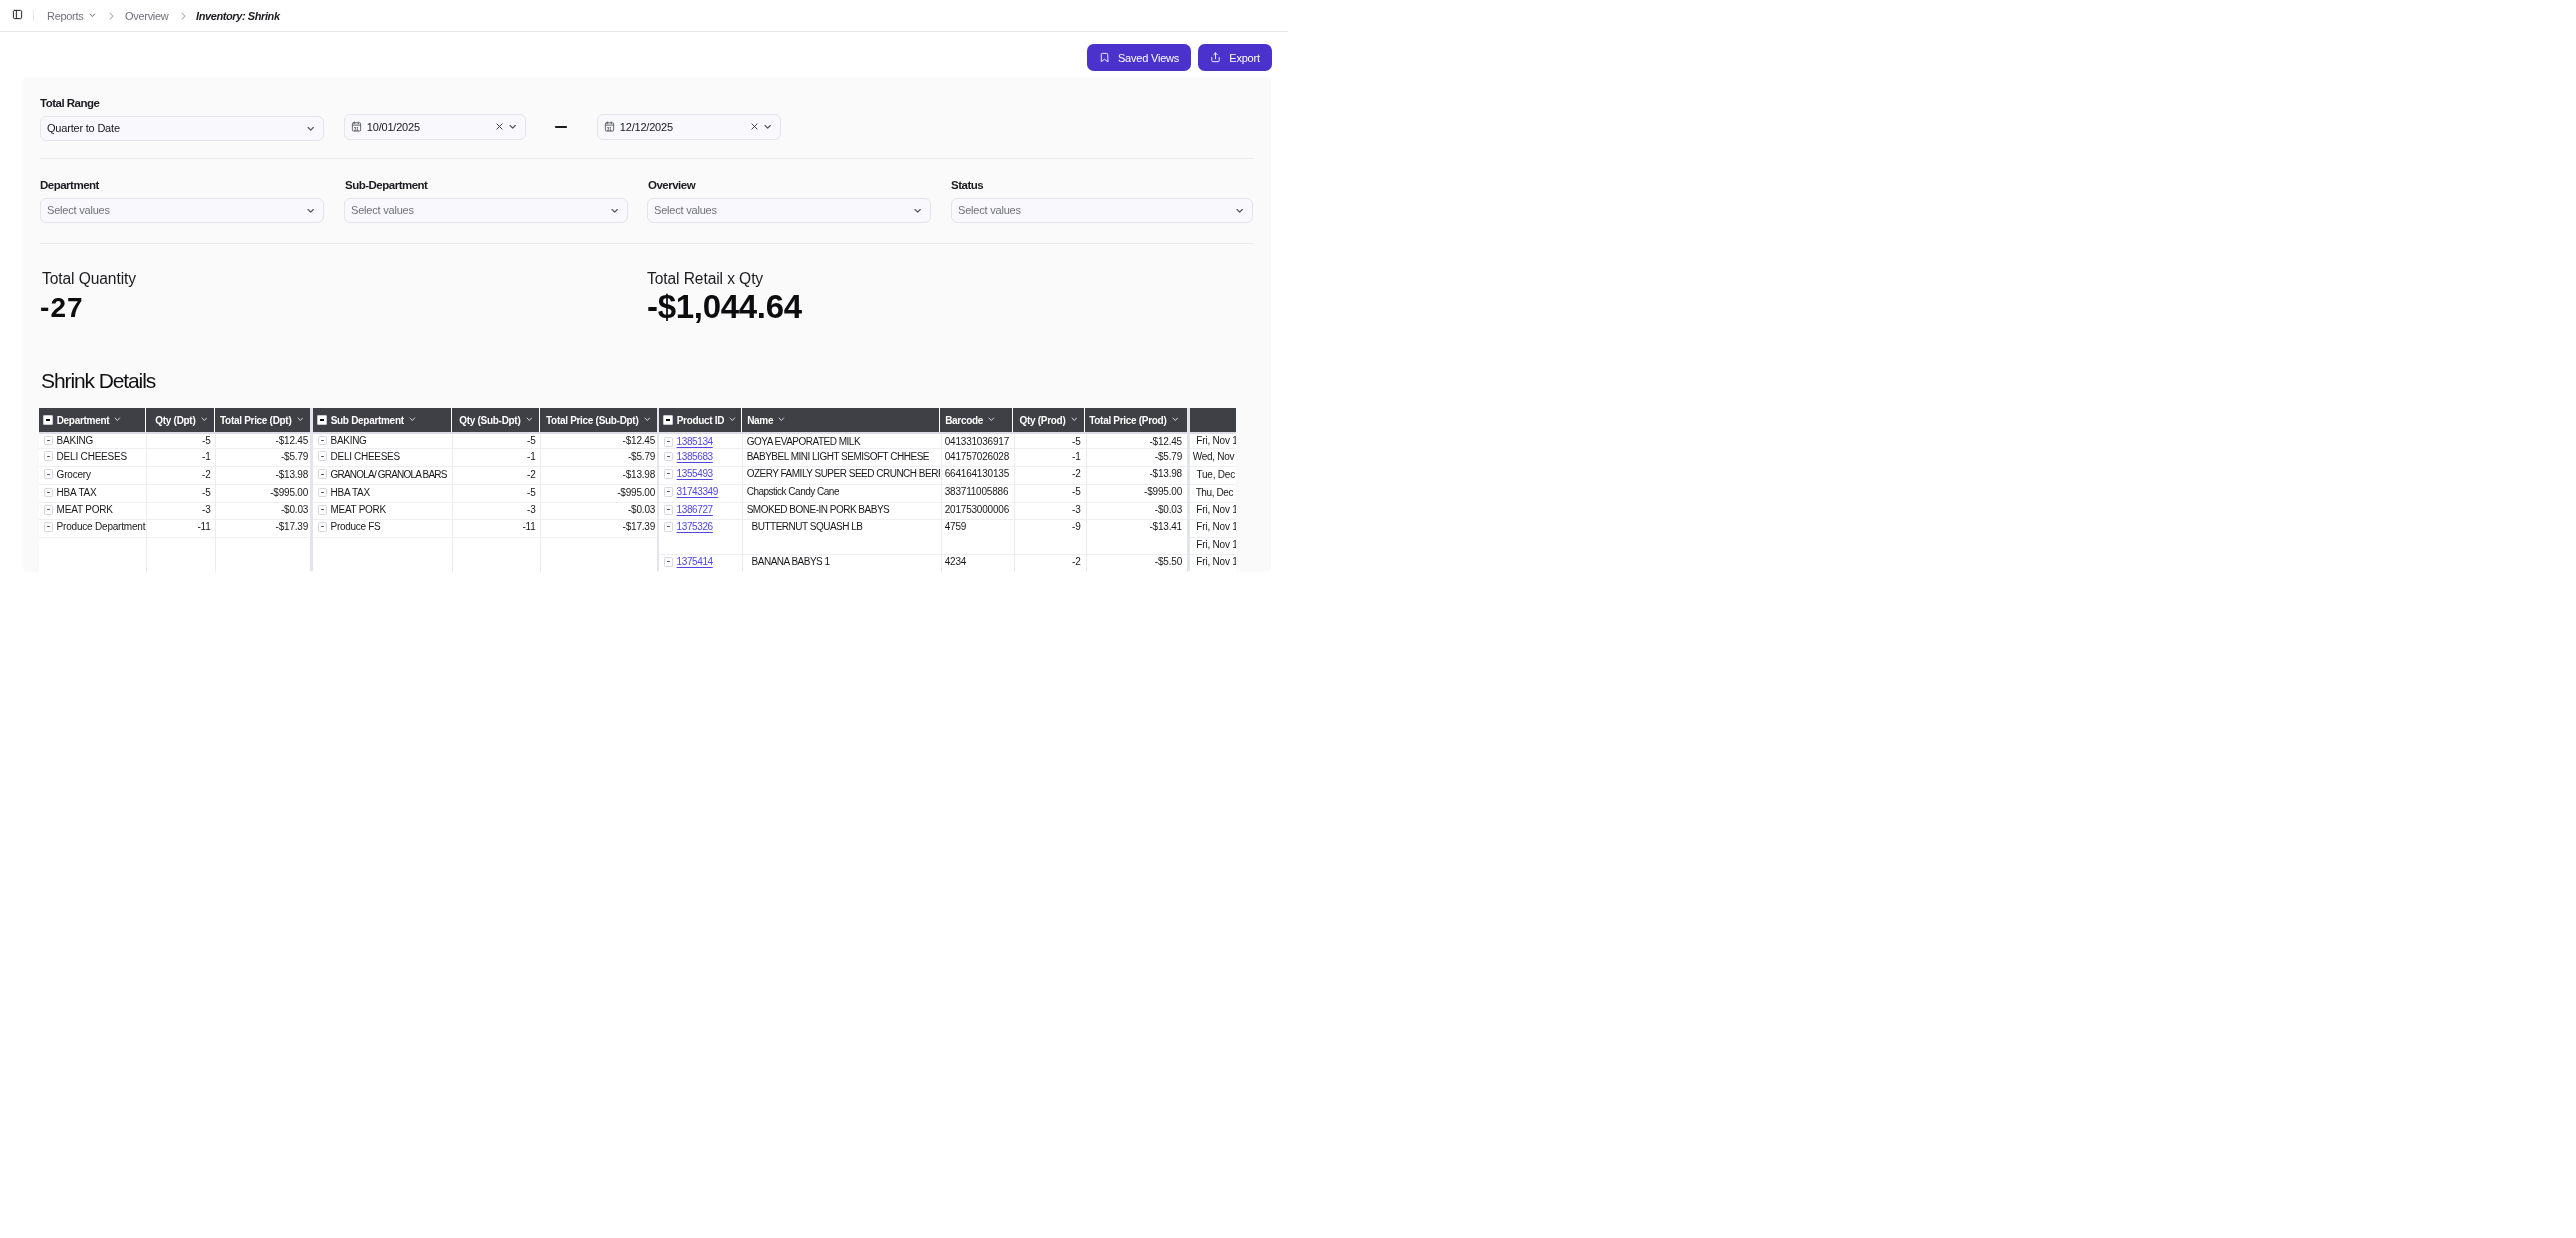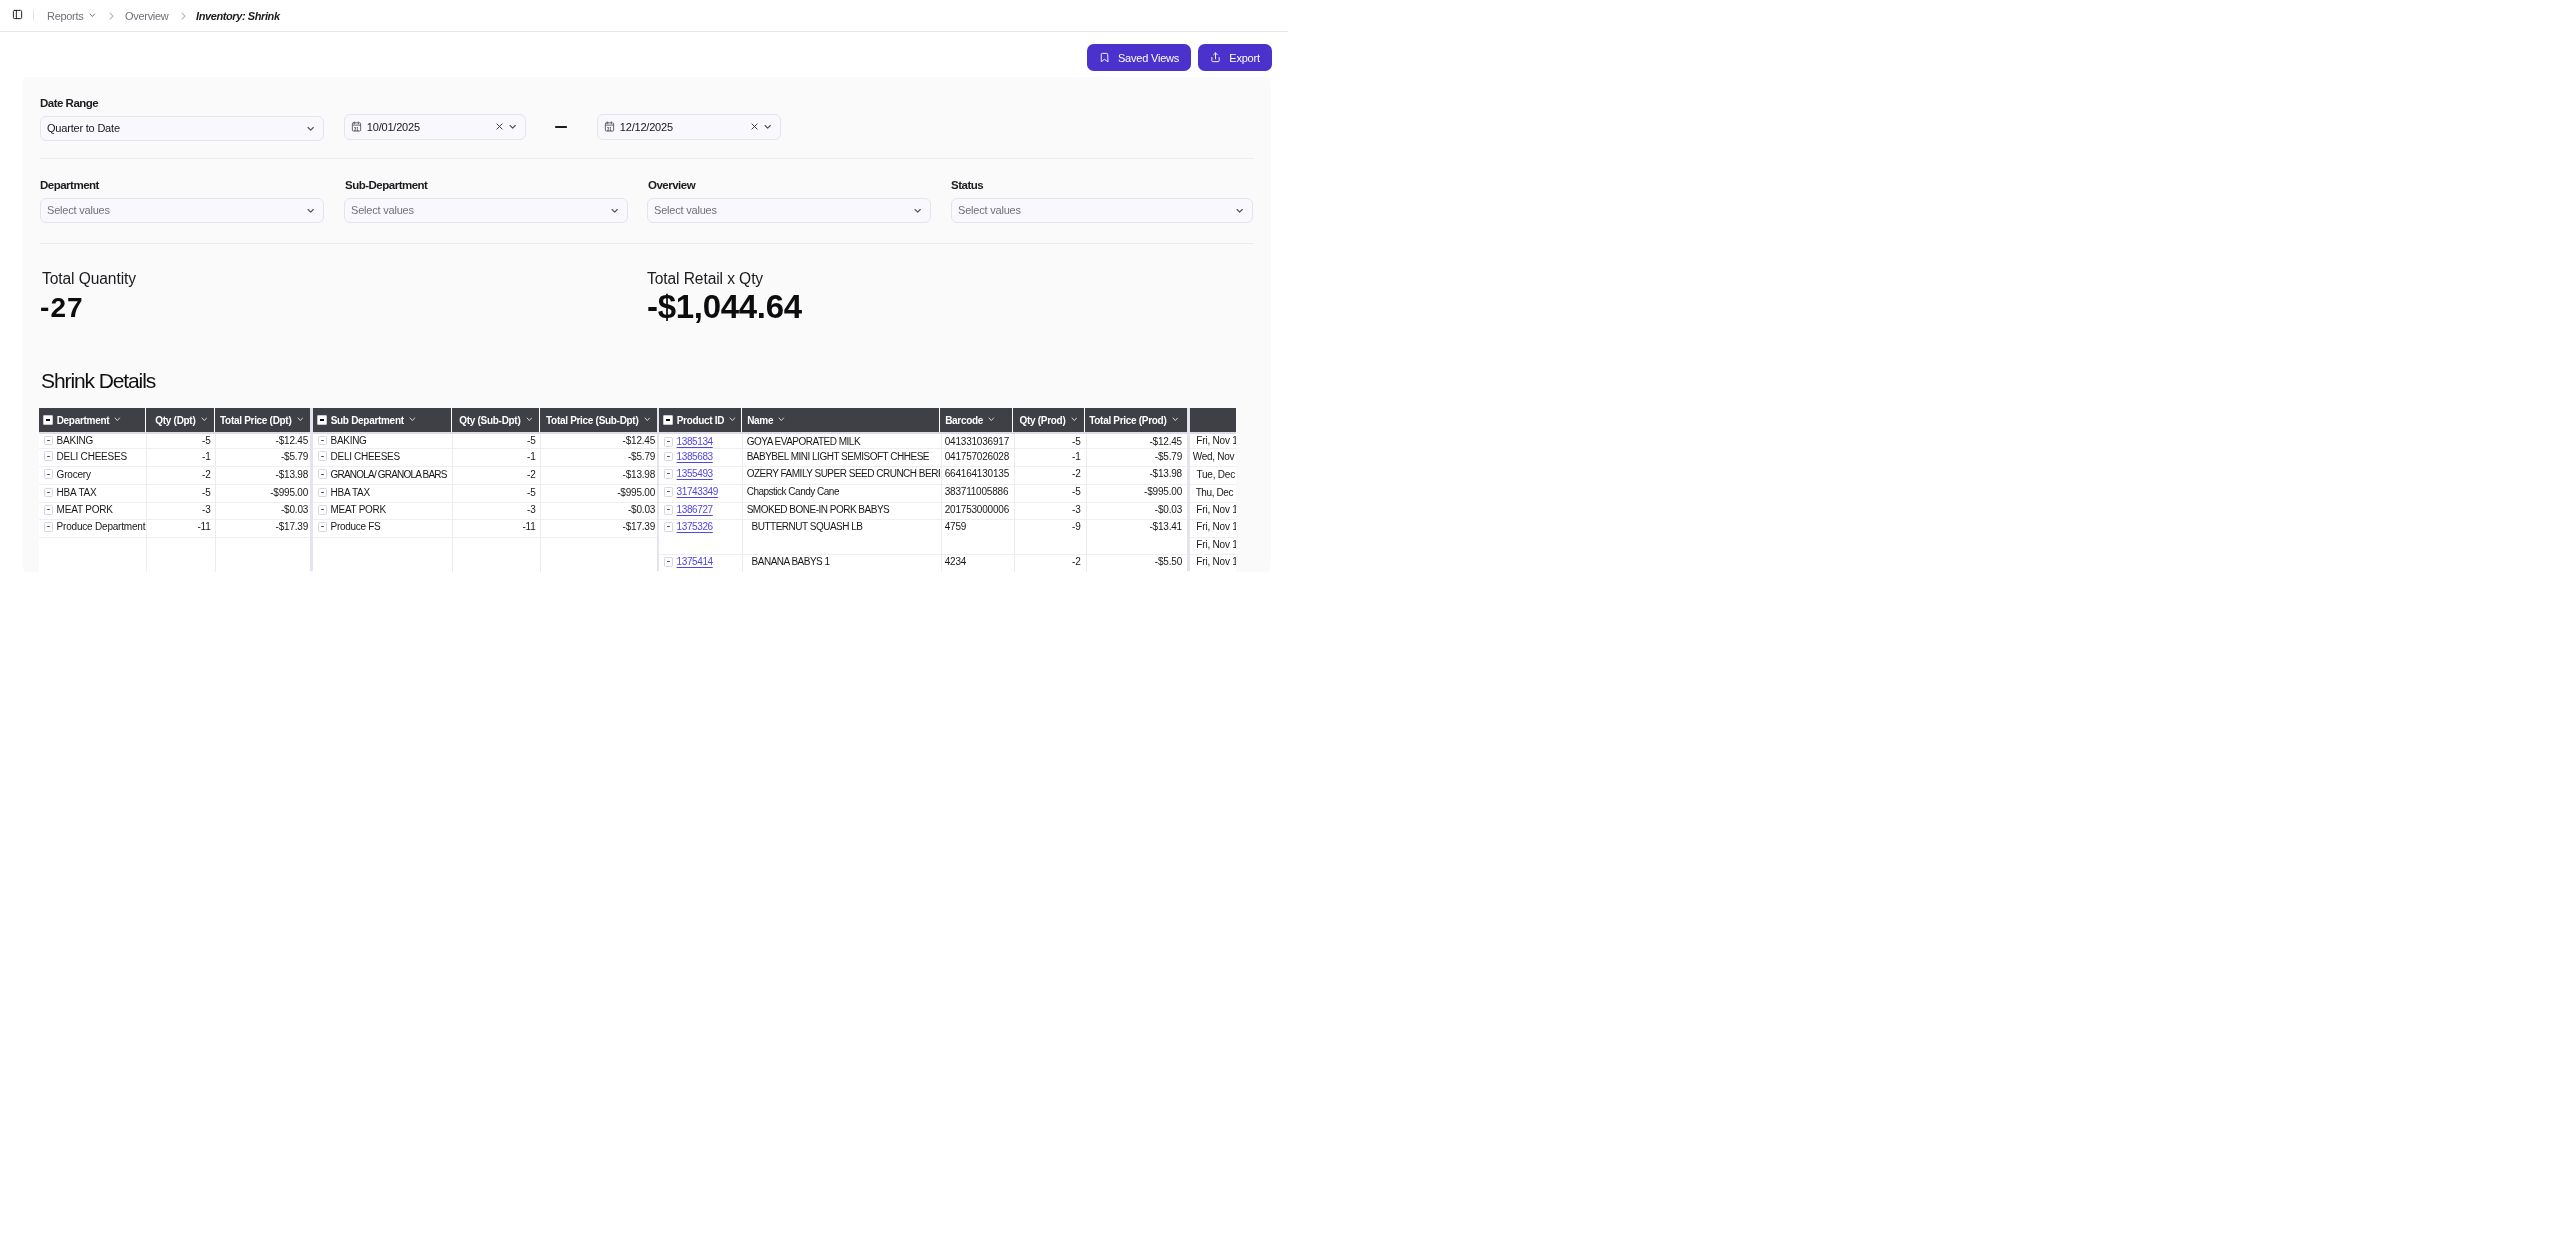--- a/index.html
+++ b/index.html
@@ -85,21 +85,21 @@
   </div>
 <div class="btn" style="left:1198px;width:74px">
 <svg width="11" height="11" viewBox="0 0 24 24" fill="none" stroke="#fff" stroke-width="2" stroke-linecap="round" stroke-linejoin="round">
       <path d="M4 12v7a2 2 0 0 0 2 2h12a2 2 0 0 0 2-2v-7"></path>
       <path d="M16 6l-4-4-4 4"></path>
       <path d="M12 2v13"></path>
     </svg>
 <span>Export</span>
   </div>
 <div id="card"></div>
-<div class="lbl" style="left:40px;top:98px">Date Range</div>
+<div class="lbl" style="left:40px;top:98px">Total Range</div>
 <div class="sel" style="left:40px;top:116px;width:284px">
     <span class="txt">Quarter to Date</span>
     <svg class="chev" viewBox="0 0 10 8" fill="none">
       <path d="M1.5 2 L5 5.5 L8.5 2" stroke="#52525b" stroke-width="1.6" stroke-linecap="round" stroke-linejoin="round"></path>
     </svg>
   </div>
 <div class="sel" style="left:344px;top:114px;width:182px;height:25.6px">
     <span style="position:relative;width:11px;height:11px;margin-left:6px;flex:none"><svg width="11" height="11" viewBox="0 0 24 24" fill="none" stroke="#5a5a64" stroke-width="2" stroke-linecap="round" stroke-linejoin="round">
         <rect x="3" y="4" width="18" height="18" rx="2"></rect>
         <path d="M16 2v4M8 2v4M3 9h18"></path>

